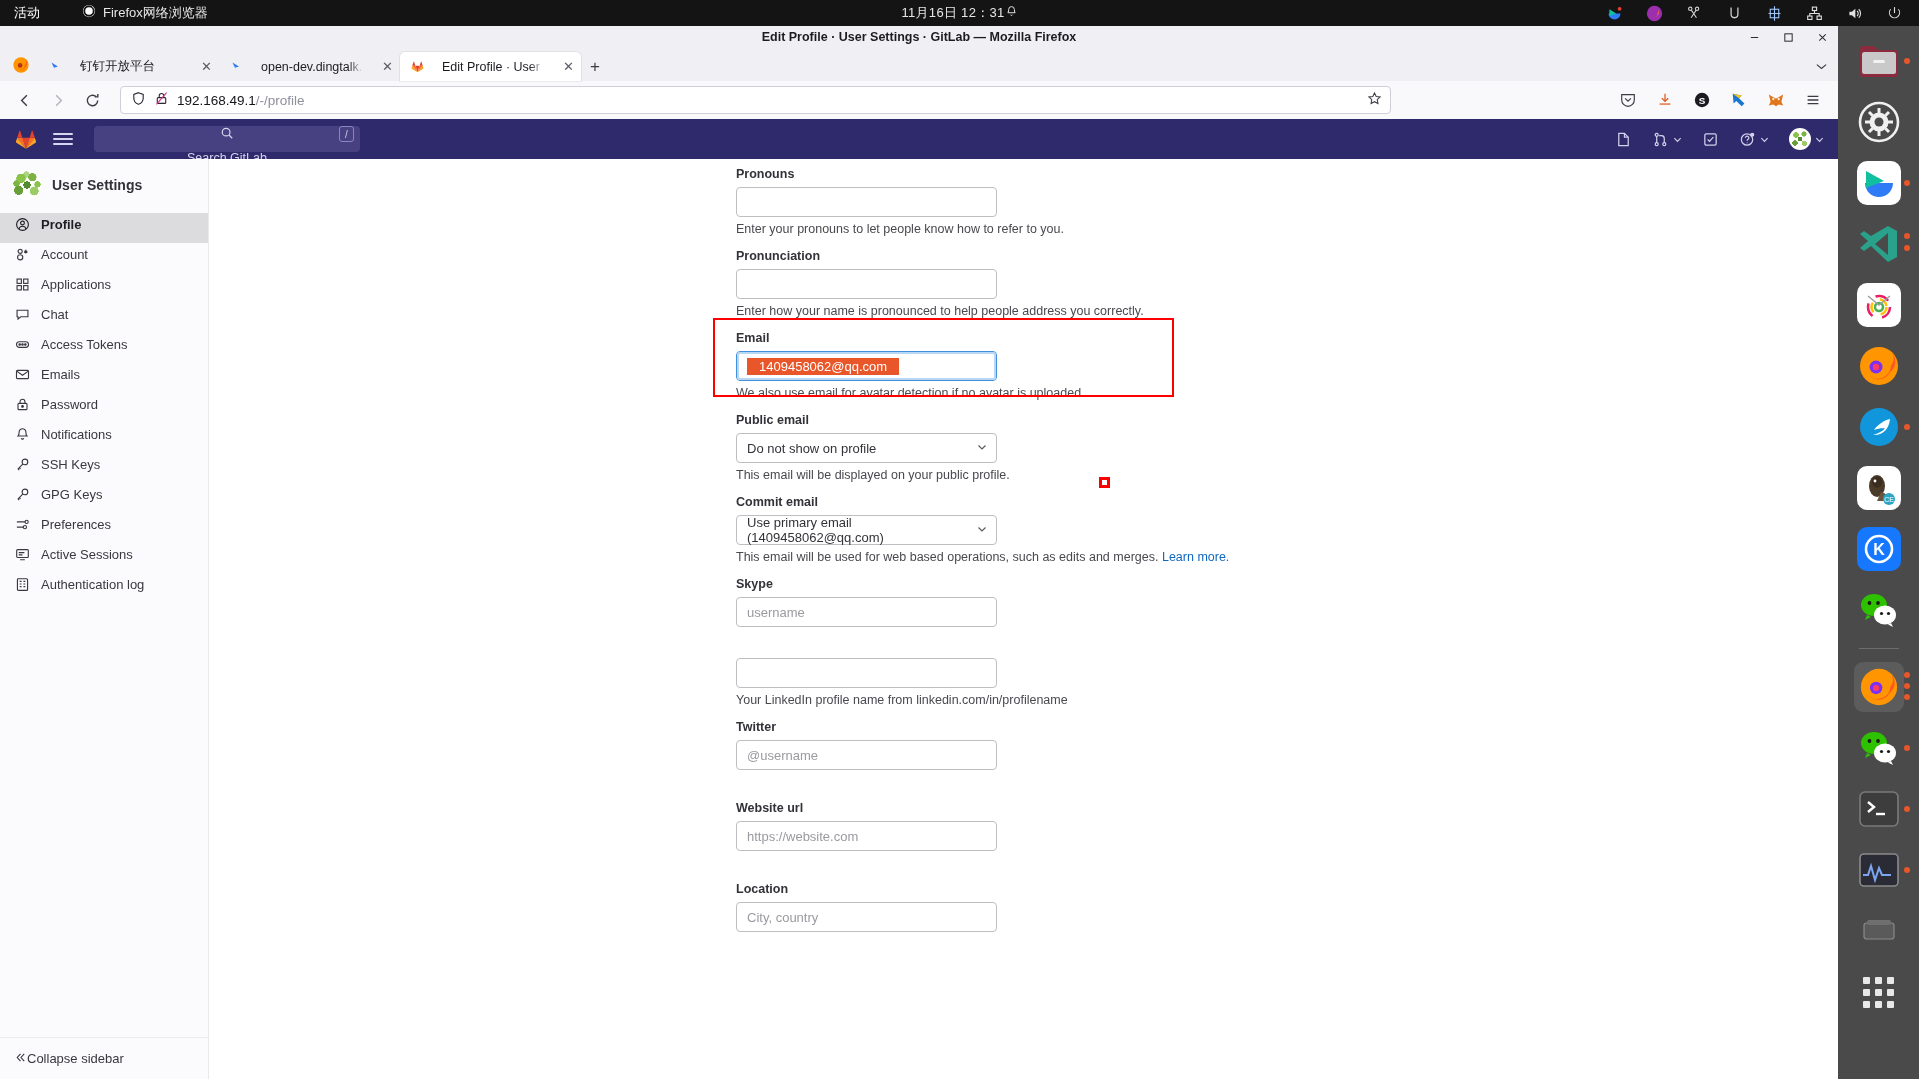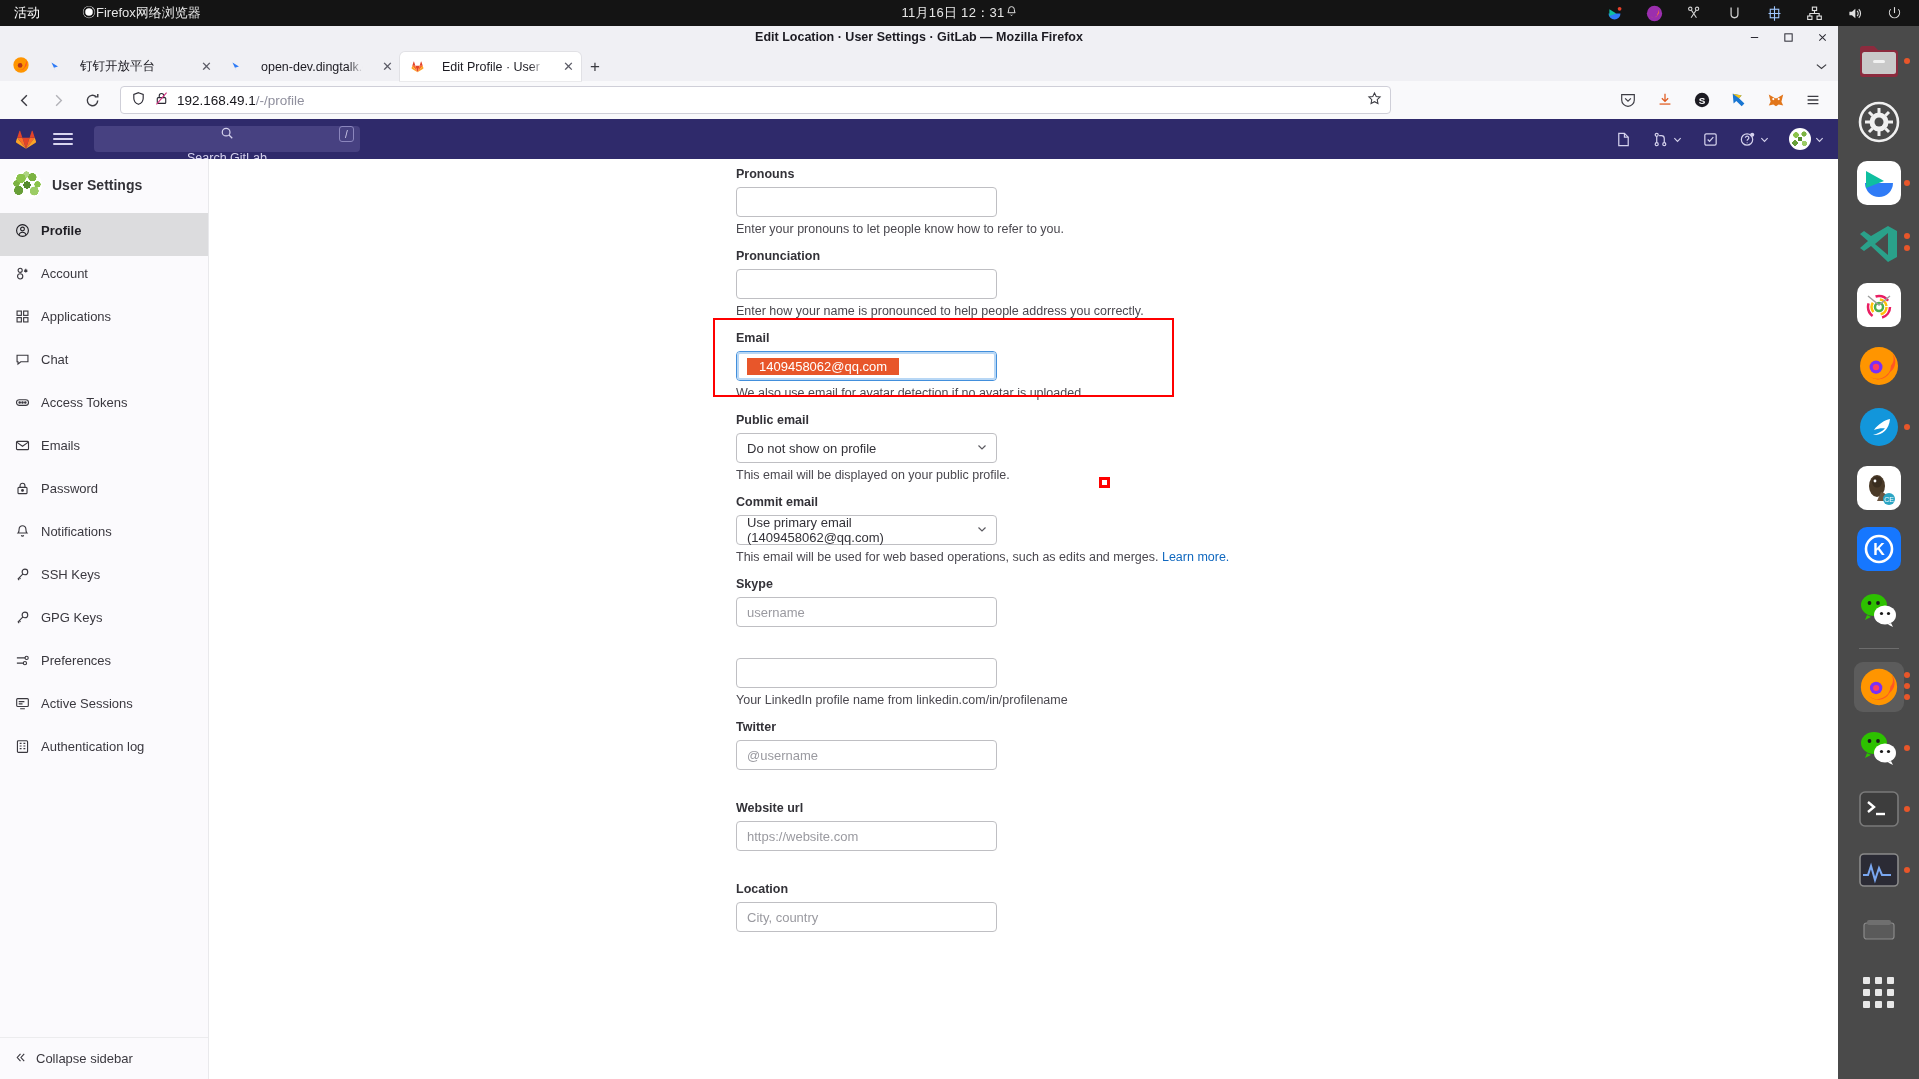--- a/index.html
+++ b/index.html
@@ -12,21 +12,21 @@
   #root { position: relative; width: 1919px; height: 1079px; }
 
   
   .gnome-topbar {
     position: absolute; top: 0; left: 0; width: 1919px; height: 26px;
     background: #141414; color: #e6e6e6;
     display: flex; align-items: center;
     font-size: 13px;
   }
   .gnome-activities { padding: 0 14px 0 14px; font-size: 13px; color: #ffffff; }
-  .gnome-app { display: flex; align-items: flex-end; gap: 0; margin-left: 28px; }
+  .gnome-app { display: flex; align-items: flex-start; gap: 7px; margin-left: 28px; }
   .gnome-clock {
     position: absolute; left: 0; right: 0; margin: 17px auto;
     width: 260px; text-align: center; font-size: 13px; letter-spacing: .3px;
     display: flex; align-items: center; justify-content: center; gap: 0;
   }
   .gnome-tray { margin-left: auto; display: flex; align-items: center; gap: 22px; padding-right: 16px; }
   .tray-ico { width: 18px; height: 18px; display: inline-flex; align-items: center; justify-content: center; }
 
   
   .ff-window {
@@ -125,27 +125,27 @@
       radial-gradient(circle at 50% 50%, #558b2f 0 17%, transparent 18%),
       radial-gradient(circle at 48% 15%, #aed581 0 10%, transparent 11%),
       radial-gradient(circle at 15% 45%, #7cb342 0 10%, transparent 11%),
       radial-gradient(circle at 85% 48%, #8bc34a 0 10%, transparent 11%),
       #ffffff;
   }
   .gl-ctx-title { font-size: 14px; font-weight: bold; color: #333238; }
   .gl-nav { padding: 2px 0 0 0; }
   .gl-nav-item {
     display: flex; align-items: center; gap: 11px;
-    height: 43px; padding: 0 8px 8px 14px; font-size: 13px; color: #3a383f;
+    height: 30px; padding: 0 8px 8px 14px; font-size: 13px; color: #3a383f;
     margin: 0 0 0 0;
   }
   .gl-nav-item.active { background: #dcdcde; font-weight: bold; color: #1f1e24; }
   .gl-nav-item .n-ico { width: 16px; height: 16px; flex: 0 0 16px; display: flex; align-items: center; justify-content: center; }
   .gl-collapse {
-    margin-top: auto; display: flex; align-items: center; gap: 9px;
+    margin-top: auto; display: flex; align-items: center; gap: 0;
     height: 42px; padding-left: 14px; font-size: 13px; color: #3a383f;
     border-top: 1px solid #ececee;
   }
 
   .gl-content { flex: 1; overflow: hidden; position: relative; background: #fff; }
   .form-wrap { padding-top: 8px; padding-left: 527px; }
   .field { margin-bottom: 0; }
   .f-label { font-size: 12.5px; font-weight: bold; color: #333238; display: block; margin: 0 0 6px 0; }
   .f-input {
     width: 261px; height: 30px; border: 1px solid #bfbfc3; border-radius: 4px;
@@ -269,21 +269,21 @@
             <path d="M10 2.5v7"></path>
             <path d="M5.5 5a6 6 0 109 0"></path>
           </svg>
       </span>
     </span>
   </div>
 
   <div class="ff-window">
 
     <div class="ff-titlebar">
-      <span class="ff-title">Edit Location · User Settings · GitLab — Mozilla Firefox</span>
+      <span class="ff-title">Edit Profile · User Settings · GitLab — Mozilla Firefox</span>
       <span class="ff-wincontrols">
         <span class="wc">
           <svg width="11" height="11" viewBox="0 0 12 12" stroke="#2b2a33" stroke-width="1.1">
               <path d="M2 6h8"></path>
             </svg>
         </span>
         <span class="wc">
           <svg width="11" height="11" viewBox="0 0 12 12" fill="none" stroke="#2b2a33" stroke-width="1.1">
               <rect x="2" y="2" width="8" height="8"></rect>
             </svg>

